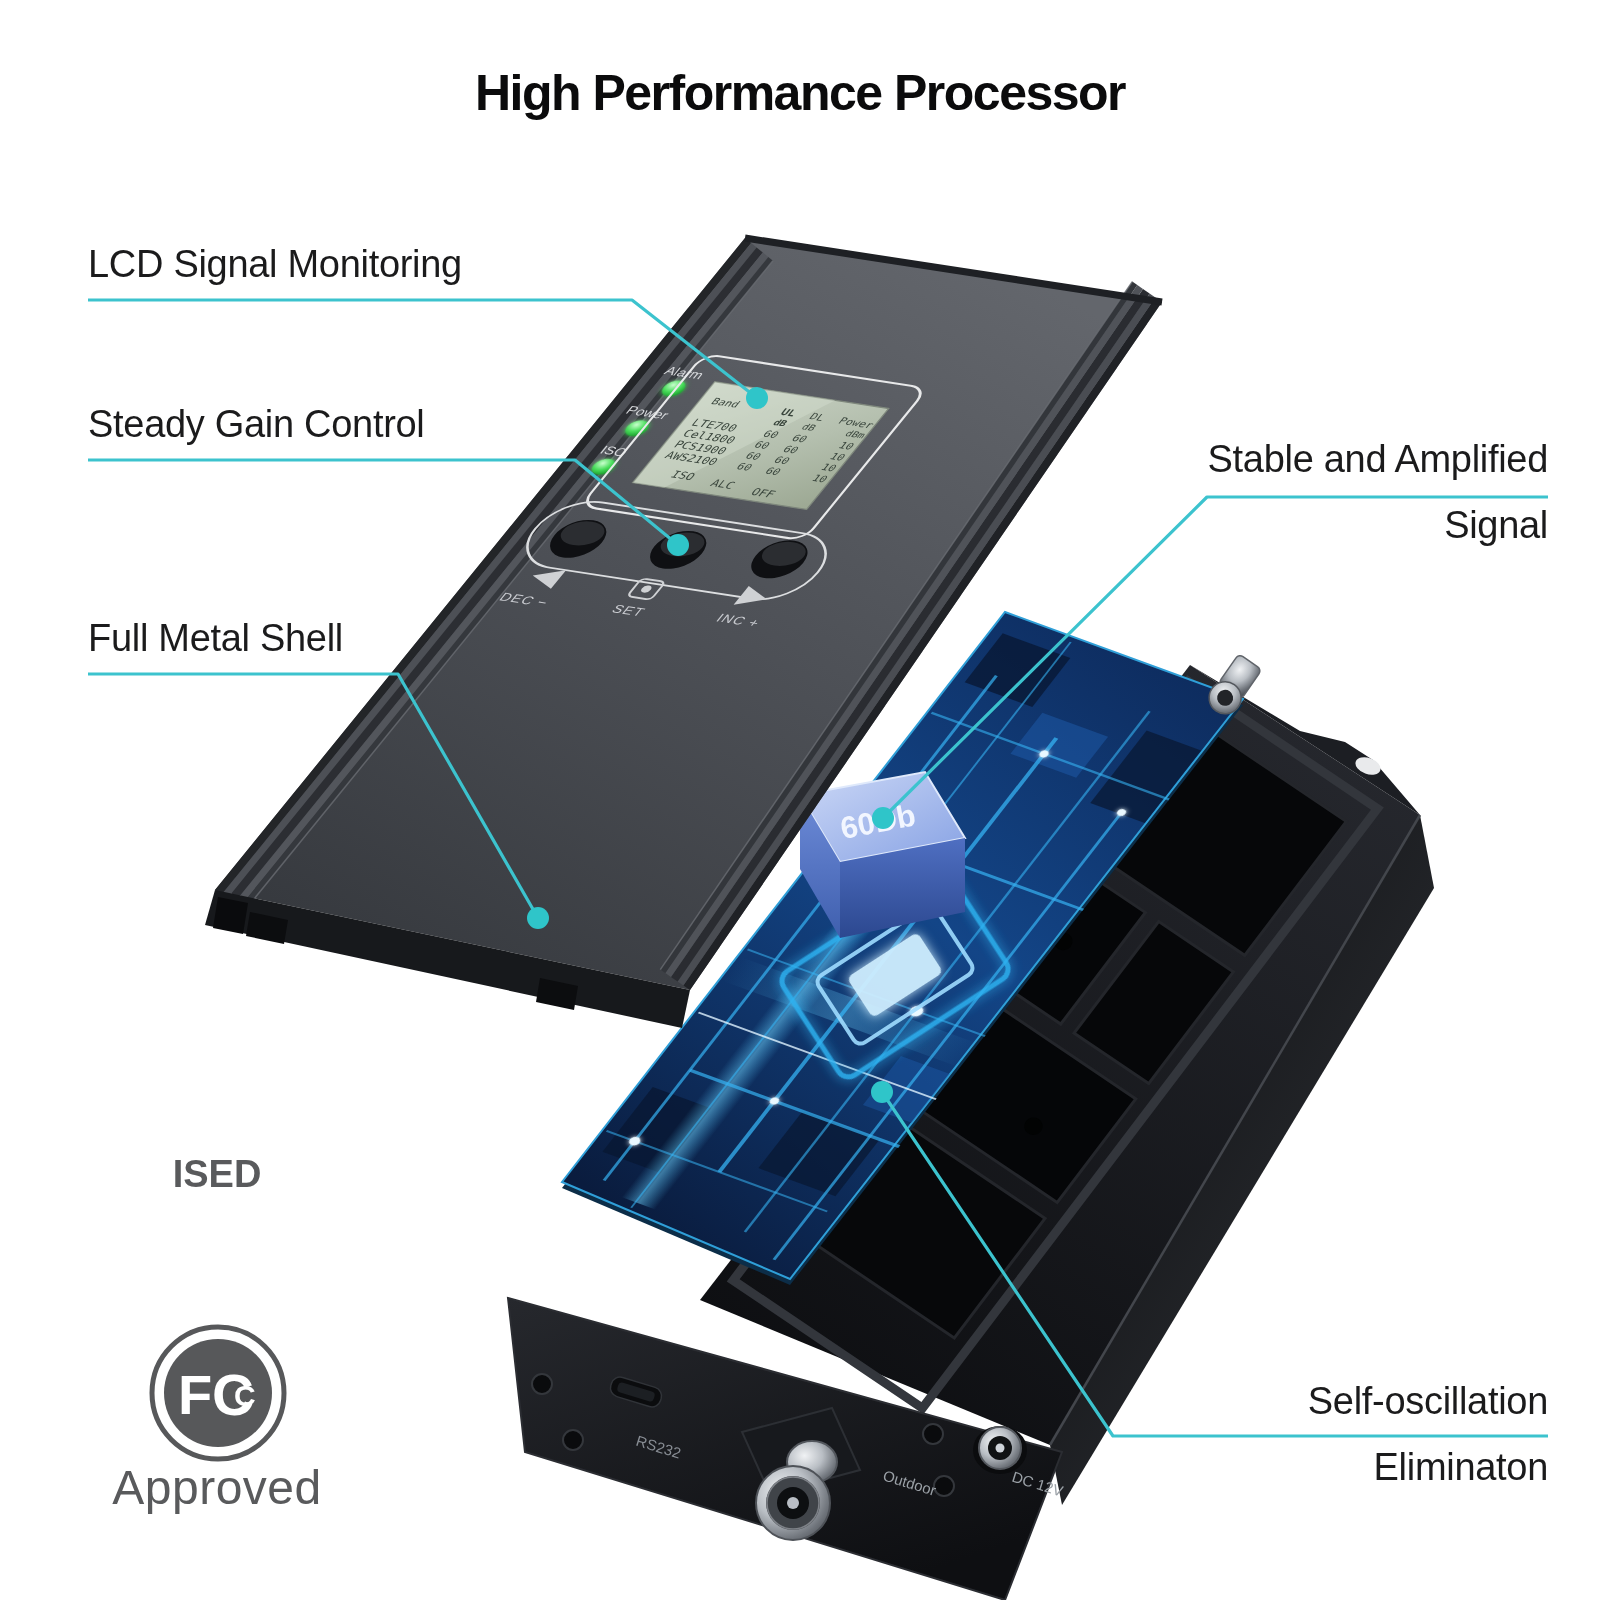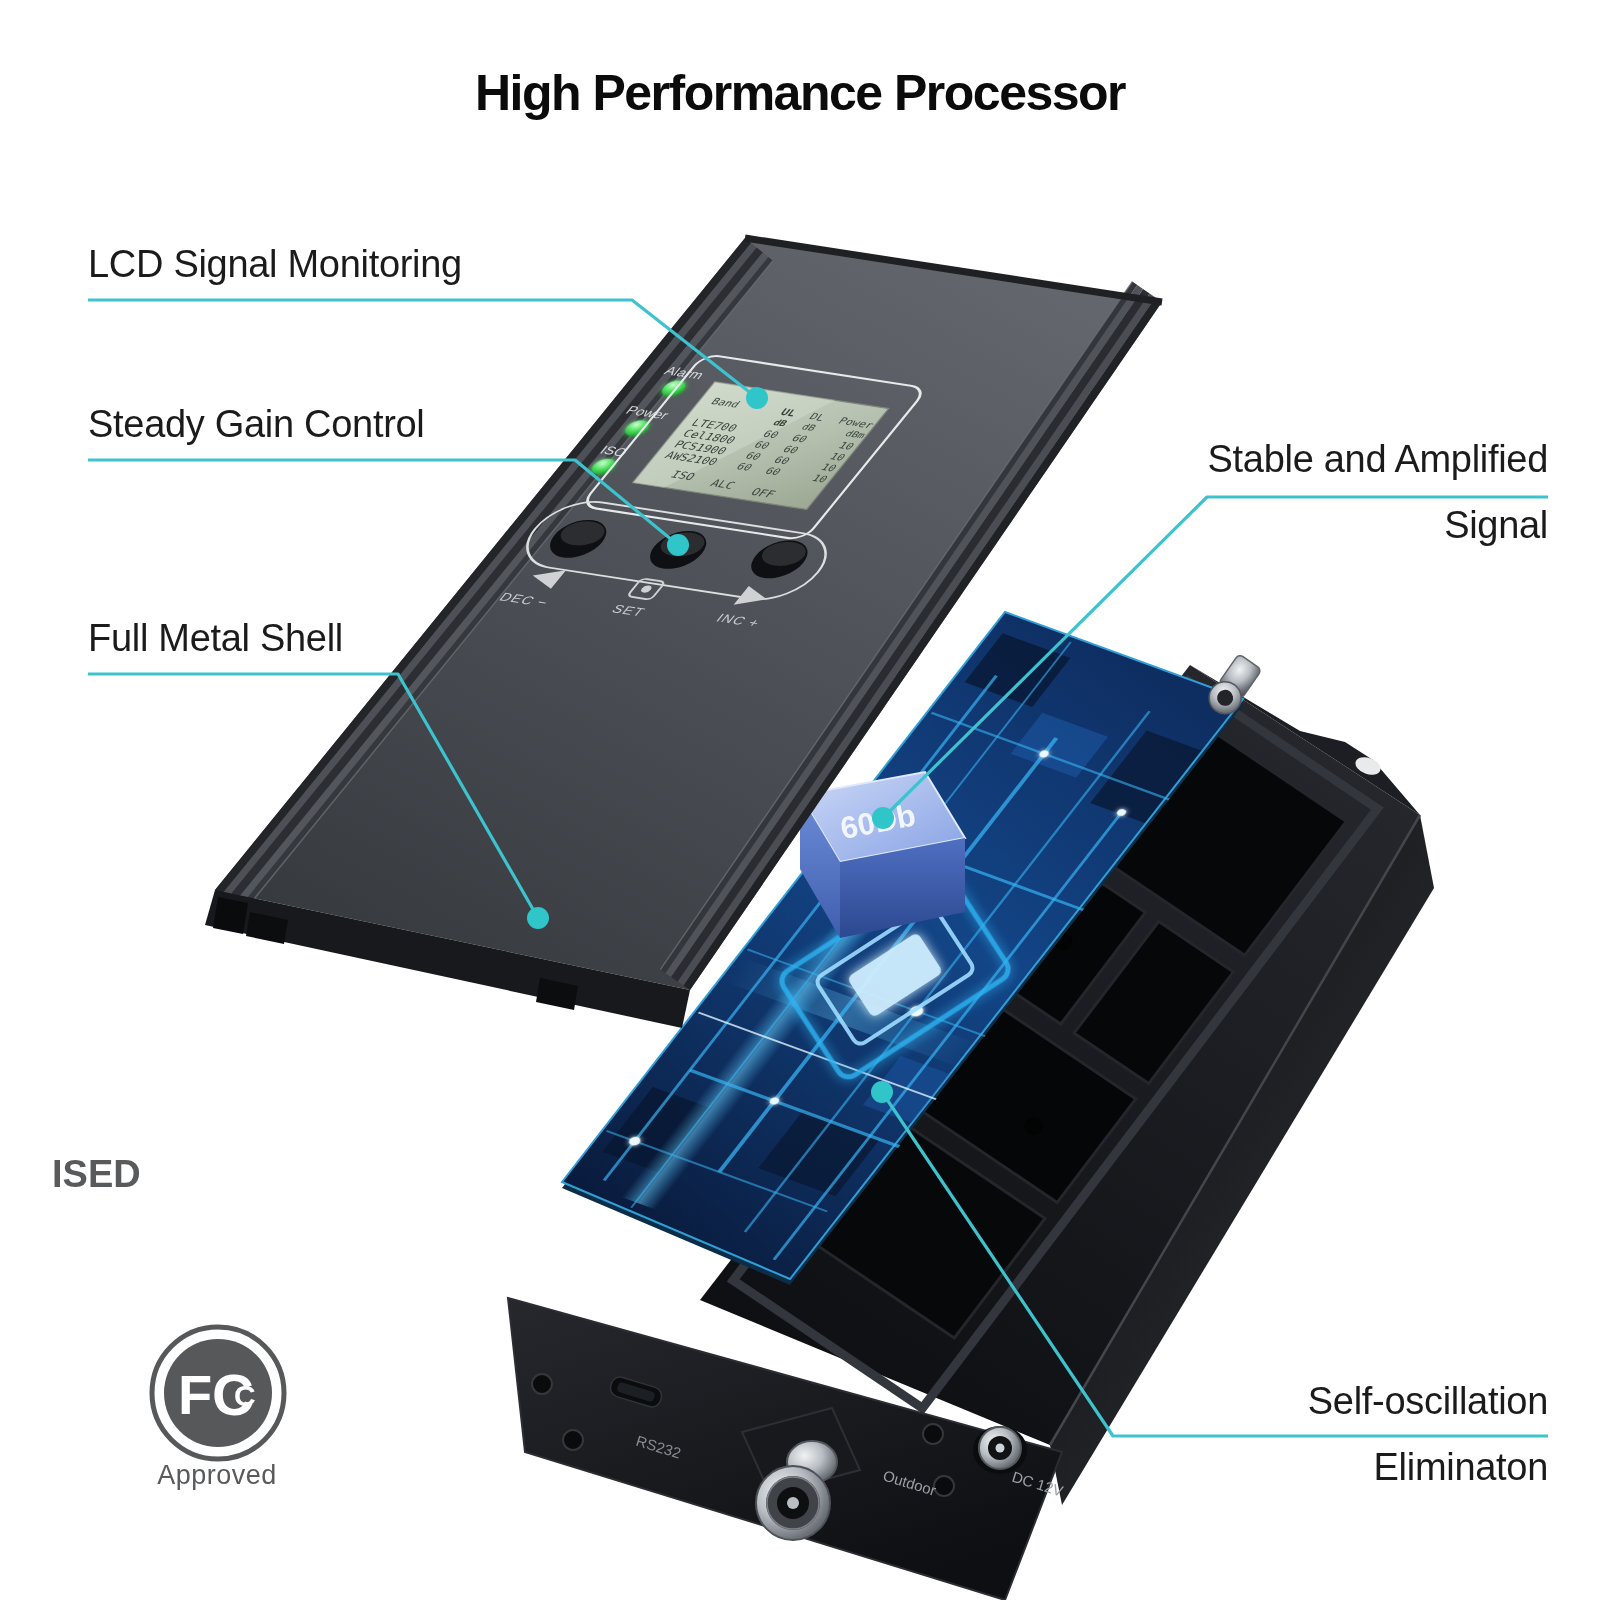--- a/index.html
+++ b/index.html
@@ -5,24 +5,24 @@
   html,body{margin:0;padding:0;background:#ffffff;}
   body{width:1600px;height:1600px;position:relative;overflow:hidden;
        font-family:"Liberation Sans",sans-serif;}
   .stage{position:absolute;inset:0;}
   svg.scene{position:absolute;left:0;top:0;}
   .title{position:absolute;left:0;right:0;top:64px;text-align:center;
          font-size:50px;font-weight:800;letter-spacing:-1.5px;color:#0b0b0c;}
   .lbl{position:absolute;font-size:38px;font-weight:400;color:#1b1b1c;
        letter-spacing:-0.3px;white-space:nowrap;}
   .lbl.right{text-align:right;}
-  .cert{position:absolute;left:52px;top:1150px;width:330px;text-align:left;
+  .cert{position:absolute;left:52px;top:1150px;width:330px;text-align:center;
         font-size:38px;line-height:48px;font-weight:600;color:#595a5c;}
   .approved{position:absolute;left:52px;top:1460px;width:330px;text-align:center;
-        font-size:27px;font-weight:500;color:#595a5c;letter-spacing:0.5px;}
+        font-size:48px;font-weight:500;color:#595a5c;letter-spacing:0.5px;}
 </style>
 </head>
 <body>
 
 <div class="stage">
 
 <svg class="scene" width="1600" height="1600" viewBox="0 0 1600 1600">
   <defs>
     <linearGradient id="gShell" x1="0.78" y1="0" x2="0.1" y2="1">
       <stop offset="0" stop-color="#63666c"></stop>

